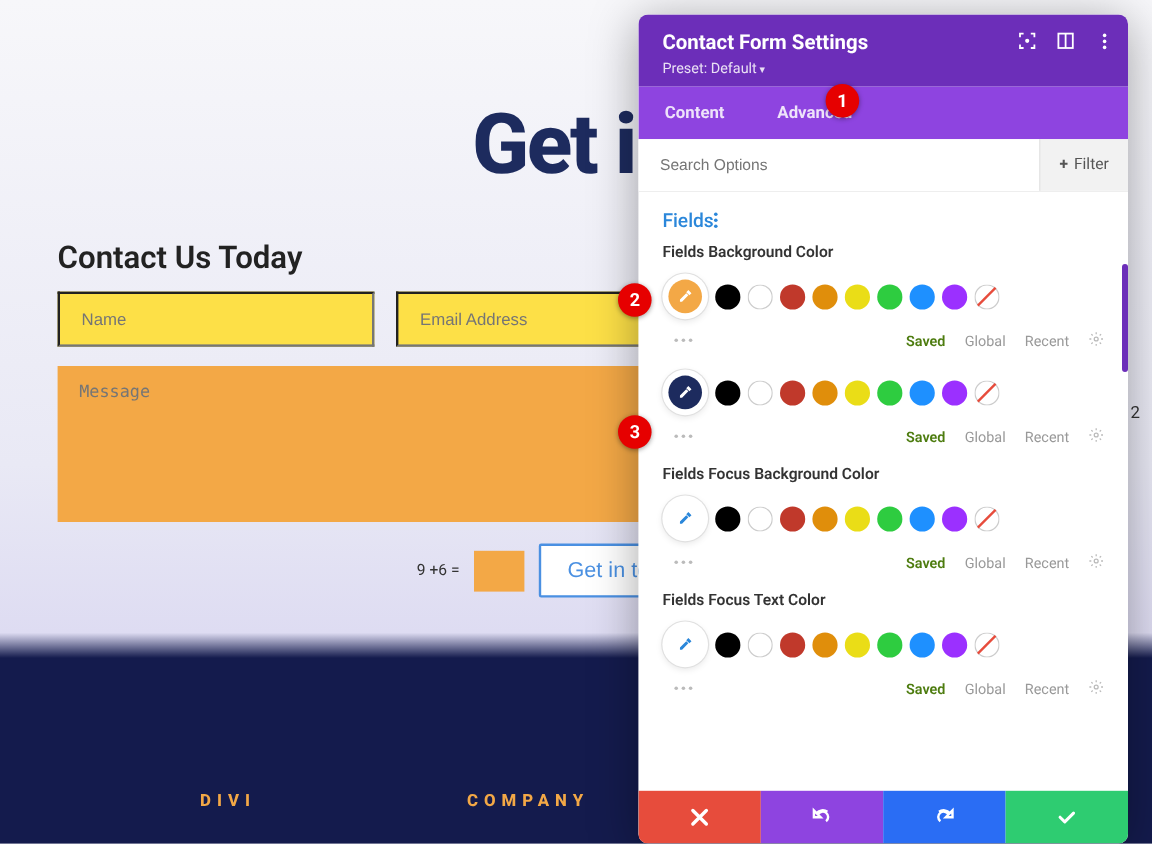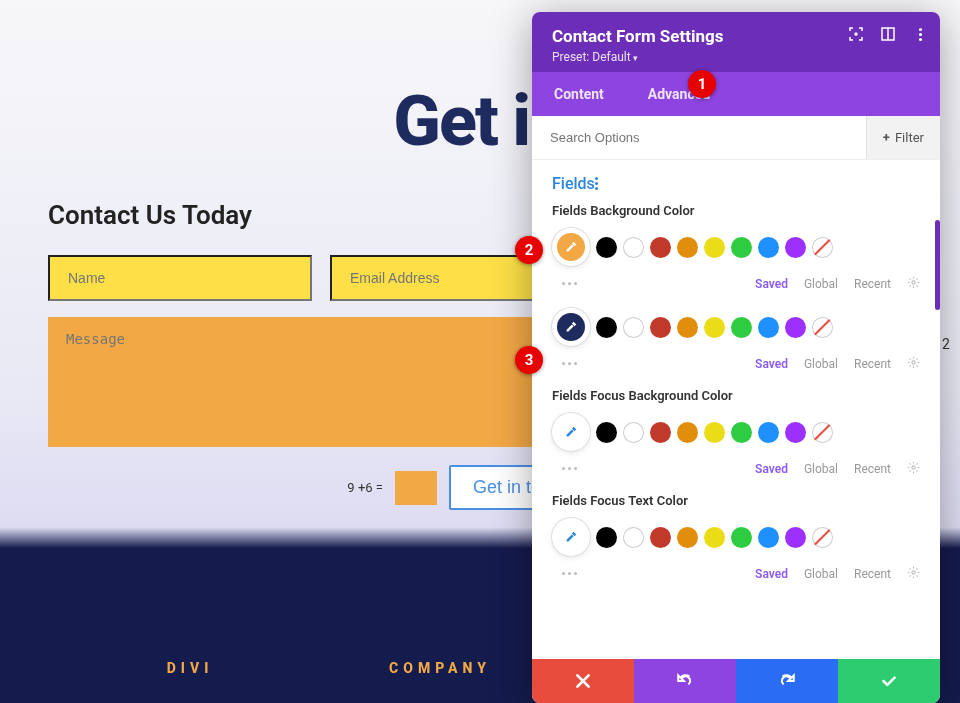--- a/index.html
+++ b/index.html
@@ -2,21 +2,21 @@
 <html><head>
 <meta charset="utf-8">
 <style>
   * { box-sizing: border-box; margin: 0; padding: 0; }
   html, body { width: 960px; height: 703px; overflow: hidden; font-family: -apple-system, BlinkMacSystemFont, "Segoe UI", Roboto, Arial, sans-serif; }
   body { background: linear-gradient(to bottom, #f7f7fa 0%, #e9e9f5 55%, #dedcf2 75%, #141b4d 78%, #141b4d 100%); position: relative; }
 
   
   .hero-title { position: absolute; top: 80px; left: 0; width: 100%; text-align: center; font-size: 70px; font-weight: 800; color: #1d2b5e; letter-spacing: -2px; }
   .contact-block { position: absolute; left: 48px; top: 200px; width: 546px; }
-  .contact-heading { font-size: 26px; font-weight: 600; color: #222; margin-bottom: 25px; }
+  .contact-heading { font-size: 26px; font-weight: 600; color: #222; margin-bottom: 13px; }
   .row1 { display: flex; gap: 18px; margin-bottom: 16px; }
   .field { flex: 1; background: #fde047; padding: 14px 18px; font-size: 14px; color: #444; height: 46px; }
   .msg { width: 100%; height: 130px; background: #f3a846; padding: 14px 18px; font-size: 14px; color: #444; resize: none; border: none; }
   .submit-row { display: flex; justify-content: flex-end; align-items: center; gap: 12px; margin-top: 14px; }
   .captcha-text { font-size: 13px; color: #333; }
   .captcha-box { width: 42px; height: 34px; background: #f3a846; }
   .submit-btn { border: 2px solid #4a90e2; background: #fff; color: #4a90e2; padding: 10px 22px; font-size: 18px; cursor: pointer; border-radius: 2px;}
 
   .footer-cols { position: absolute; top: 660px; left: 0; width: 100%; display: flex; }
   .footer-col { flex: 0 0 220px; text-align: center; }
@@ -54,21 +54,21 @@
   .swatch-row { display: flex; align-items: center; gap: 6px; margin-bottom: 6px; position: relative; }
   .picker-wrap { width: 38px; height: 38px; border-radius: 50%; background: #fff; box-shadow: 0 0 0 1px #e0e0e0, 0 2px 6px rgba(0,0,0,0.1); display: flex; align-items:center; justify-content:center; }
   .picker { width: 28px; height: 28px; border-radius: 50%; display:flex; align-items:center; justify-content:center; }
   .picker svg { width: 14px; height: 14px; }
   .sw { width: 21px; height: 21px; border-radius: 50%; cursor: pointer; }
   .sw.outline { box-shadow: inset 0 0 0 1px #ccc; }
   .sw.none { background: #fff; box-shadow: inset 0 0 0 1px #ccc; position: relative; overflow:hidden;}
   .sw.none::after { content:""; position:absolute; left:-3px; top:9px; width:27px; height:2px; background:#e74c3c; transform: rotate(-45deg);}
   .hdots { display:flex; gap:3px; margin-left:10px; margin-top: 2px;} .hdots span{width:3px;height:3px;background:#bbb;border-radius:50%;}
   .links-row { display: flex; justify-content: flex-end; align-items: center; gap: 16px; font-size: 12px; color: #999; margin-top: 4px;}
-  .links-row .saved { color: #8b5cf6; font-weight: 600; }
+  .links-row .saved { color: #4d7c0f; font-weight: 600; }
   .links-row .gear { color:#bbb; cursor:pointer; }
 
   .bottom-bar { display: flex; height: 44px; }
   .bbar-btn { flex: 1; display: flex; align-items: center; justify-content: center; color: #fff; cursor: pointer; }
   .bbar-btn.close { background: #e74c3c; }
   .bbar-btn.undo  { background: #8e44e0; }
   .bbar-btn.redo  { background: #2a6df4; }
   .bbar-btn.save  { background: #2ecc71; }
   .bbar-btn svg { width: 18px; height: 18px; fill: #fff; }
 

